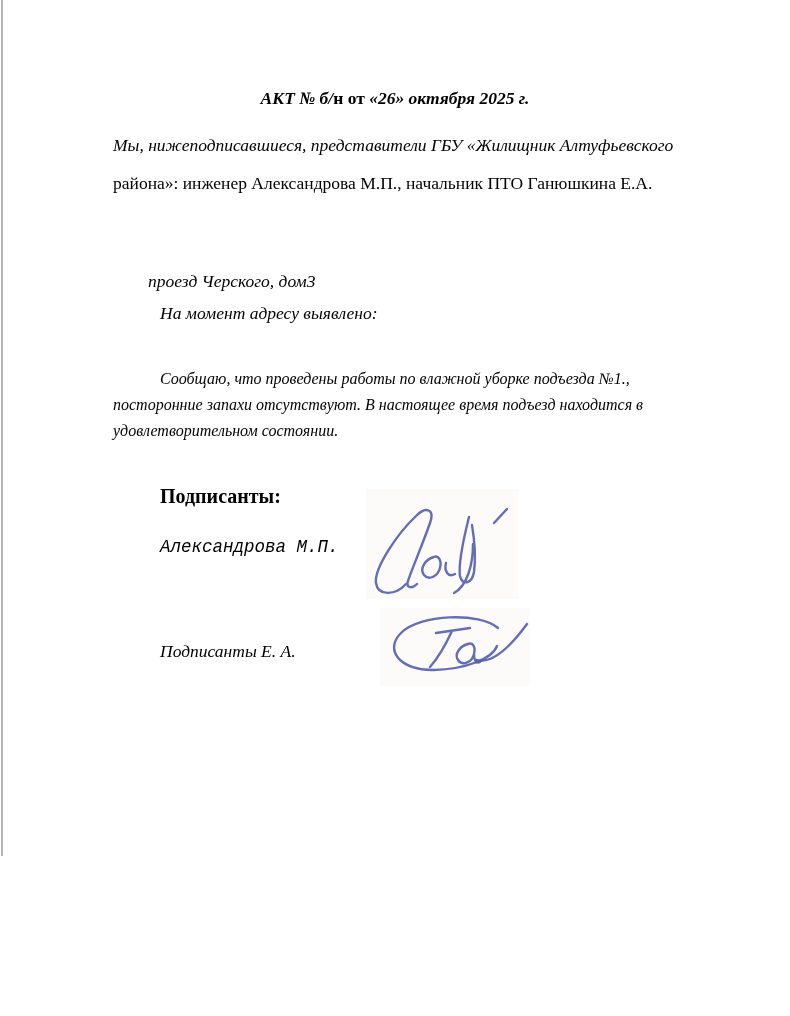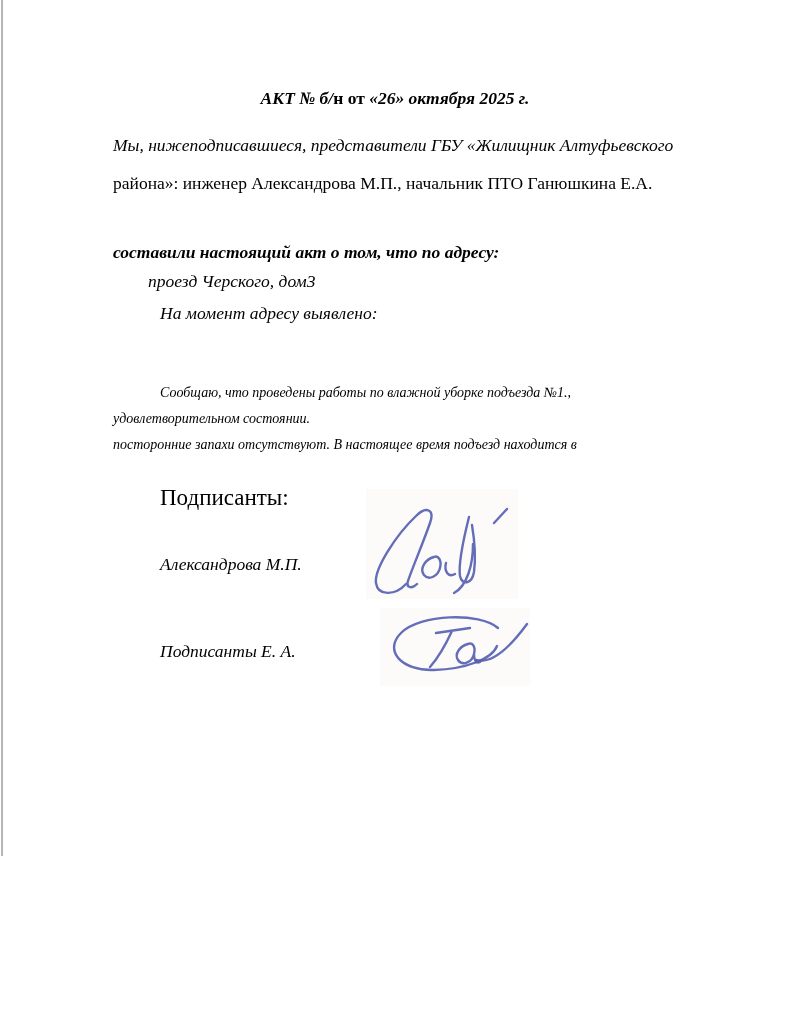--- a/index.html
+++ b/index.html
@@ -37,30 +37,30 @@
     font-size: 17.5px;
     white-space: nowrap;
   }
   .l-preamble1 { top: 135px; left: 113px; font-style: italic; }
   .l-preamble2 { top: 173px; left: 113px; }
   .l-statement { top: 242px; left: 113px; font-weight: bold; font-style: italic; }
   .l-address   { top: 271px; left: 148px; font-style: italic; }
   .l-moment    { top: 303px; left: 160px; font-style: italic; }
   .body-par {
     position: absolute;
-    top: 380px; left: 113px;
+    top: 366px; left: 113px;
     width: 645px;
-    font-size: 14px;
+    font-size: 16px;
     font-style: italic;
     line-height: 26px;
   }
   .body-par .bl { display: block; }
   .body-par .bl.first { padding-left: 47px; }
-  .l-signers { top: 485px; left: 160px; font-weight: normal; font-size: 23px; text-align: center; }
-  .l-name1 { top: 554px; left: 160px; font-style: italic; }
+  .l-signers { top: 485px; left: 160px; font-weight: bold; font-size: 20px; text-align: center; }
+  .l-name1 { top: 537px; left: 160px; font-style: italic; font-family: Liberation Mono, monospace; }
   .l-name2 { top: 641px; left: 160px; font-style: italic; }
   .sig {
     position: absolute;
     background: #fcfbfa;
   }
   .sig1 { left: 366px; top: 489px; }
   .sig2 { left: 380px; top: 608px; }
   .sig path {
     fill: none;
     stroke-width: 2.4;
@@ -77,30 +77,29 @@
   <div class="left-border" style="background: rgb(181, 181, 181);"></div>
   <div class="bottom-strip" style="background: rgb(198, 198, 198);"></div>
 
   <div class="title">
     <span class="it">АКТ № б/</span><span>н от </span><span class="it">«26» октября 2025 г.</span>
   </div>
 
   <div class="line l-preamble2">района»: инженер Александрова М.П., начальник ПТО Ганюшкина Е.А.</div>
   <div class="line l-preamble1">Мы, нижеподписавшиеся, представители ГБУ «Жилищник Алтуфьевского</div>
 
-  <div class="line l-statement">составили настоящий акт о том, что по адресу:</div>
 
   <div class="line l-address">проезд Черского, дом3</div>
 
   <div class="line l-moment">На момент адресу выявлено:</div>
 
   <div class="body-par">
     <span class="bl first">Сообщаю, что проведены работы по влажной уборке подъезда №1.,</span>
+    <span class="bl">посторонние запахи отсутствуют. В настоящее время подъезд находится в</span>
     <span class="bl">удовлетворительном состоянии.</span>
-    <span class="bl">посторонние запахи отсутствуют. В настоящее время подъезд находится в</span>
   </div>
 
   <div class="line l-signers">Подписанты:</div>
 
   <div class="line l-name1">Александрова М.П.</div>
 
   <svg class="sig sig1" width="152" height="110" viewBox="0 0 152 110" xmlns="http://www.w3.org/2000/svg">
     <path d="M40,95 C30,106 12,108 10,94 C8,80 30,46 50,27 C60,17 69,20 64,34 C57,54 46,80 42,92 C40,98 45,101 51,95" stroke="#5761b1"></path>
     <path d="M68,68 C60,70 53,79 58,86 C63,92 72,87 74,79 C76,71 72,66 68,68 M80,74 C78,82 82,89 89,85" stroke="#5761b1"></path>
     <path d="M103,28 C98,48 92,74 94,87 C96,97 106,95 108,83 C110,68 108,48 106,36 M107,55 C107,76 101,97 88,104" stroke="#5761b1"></path>

